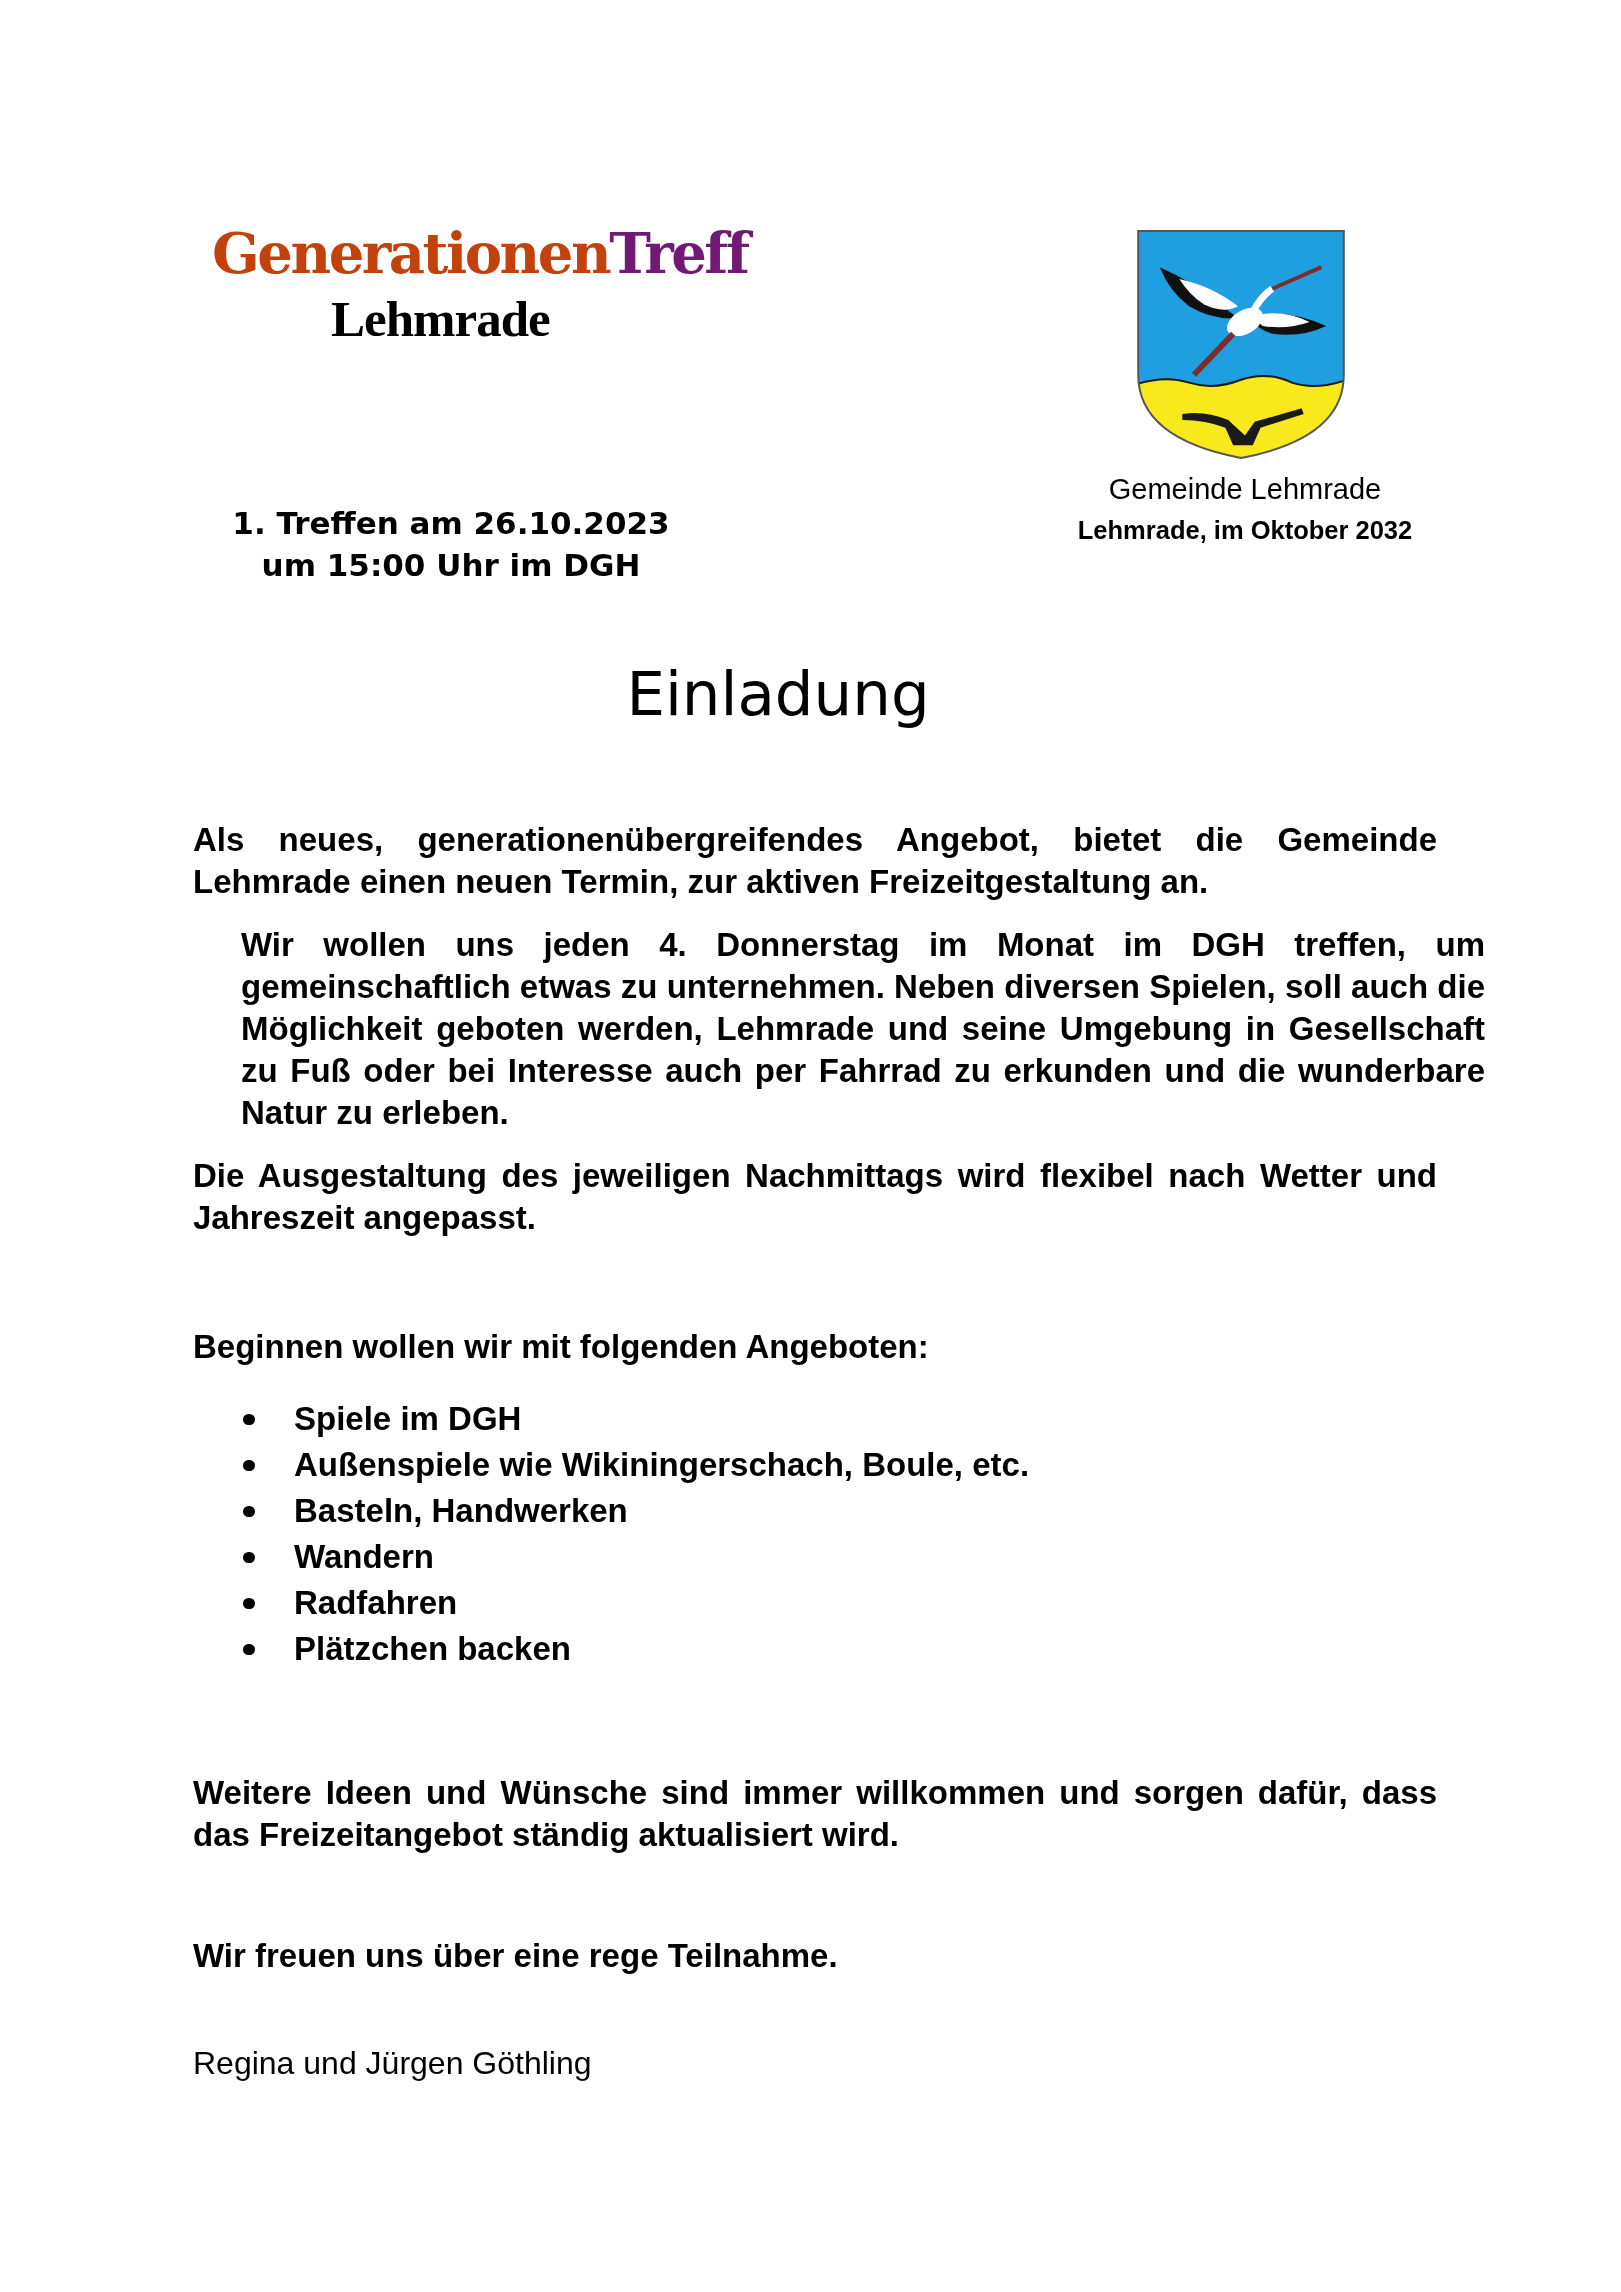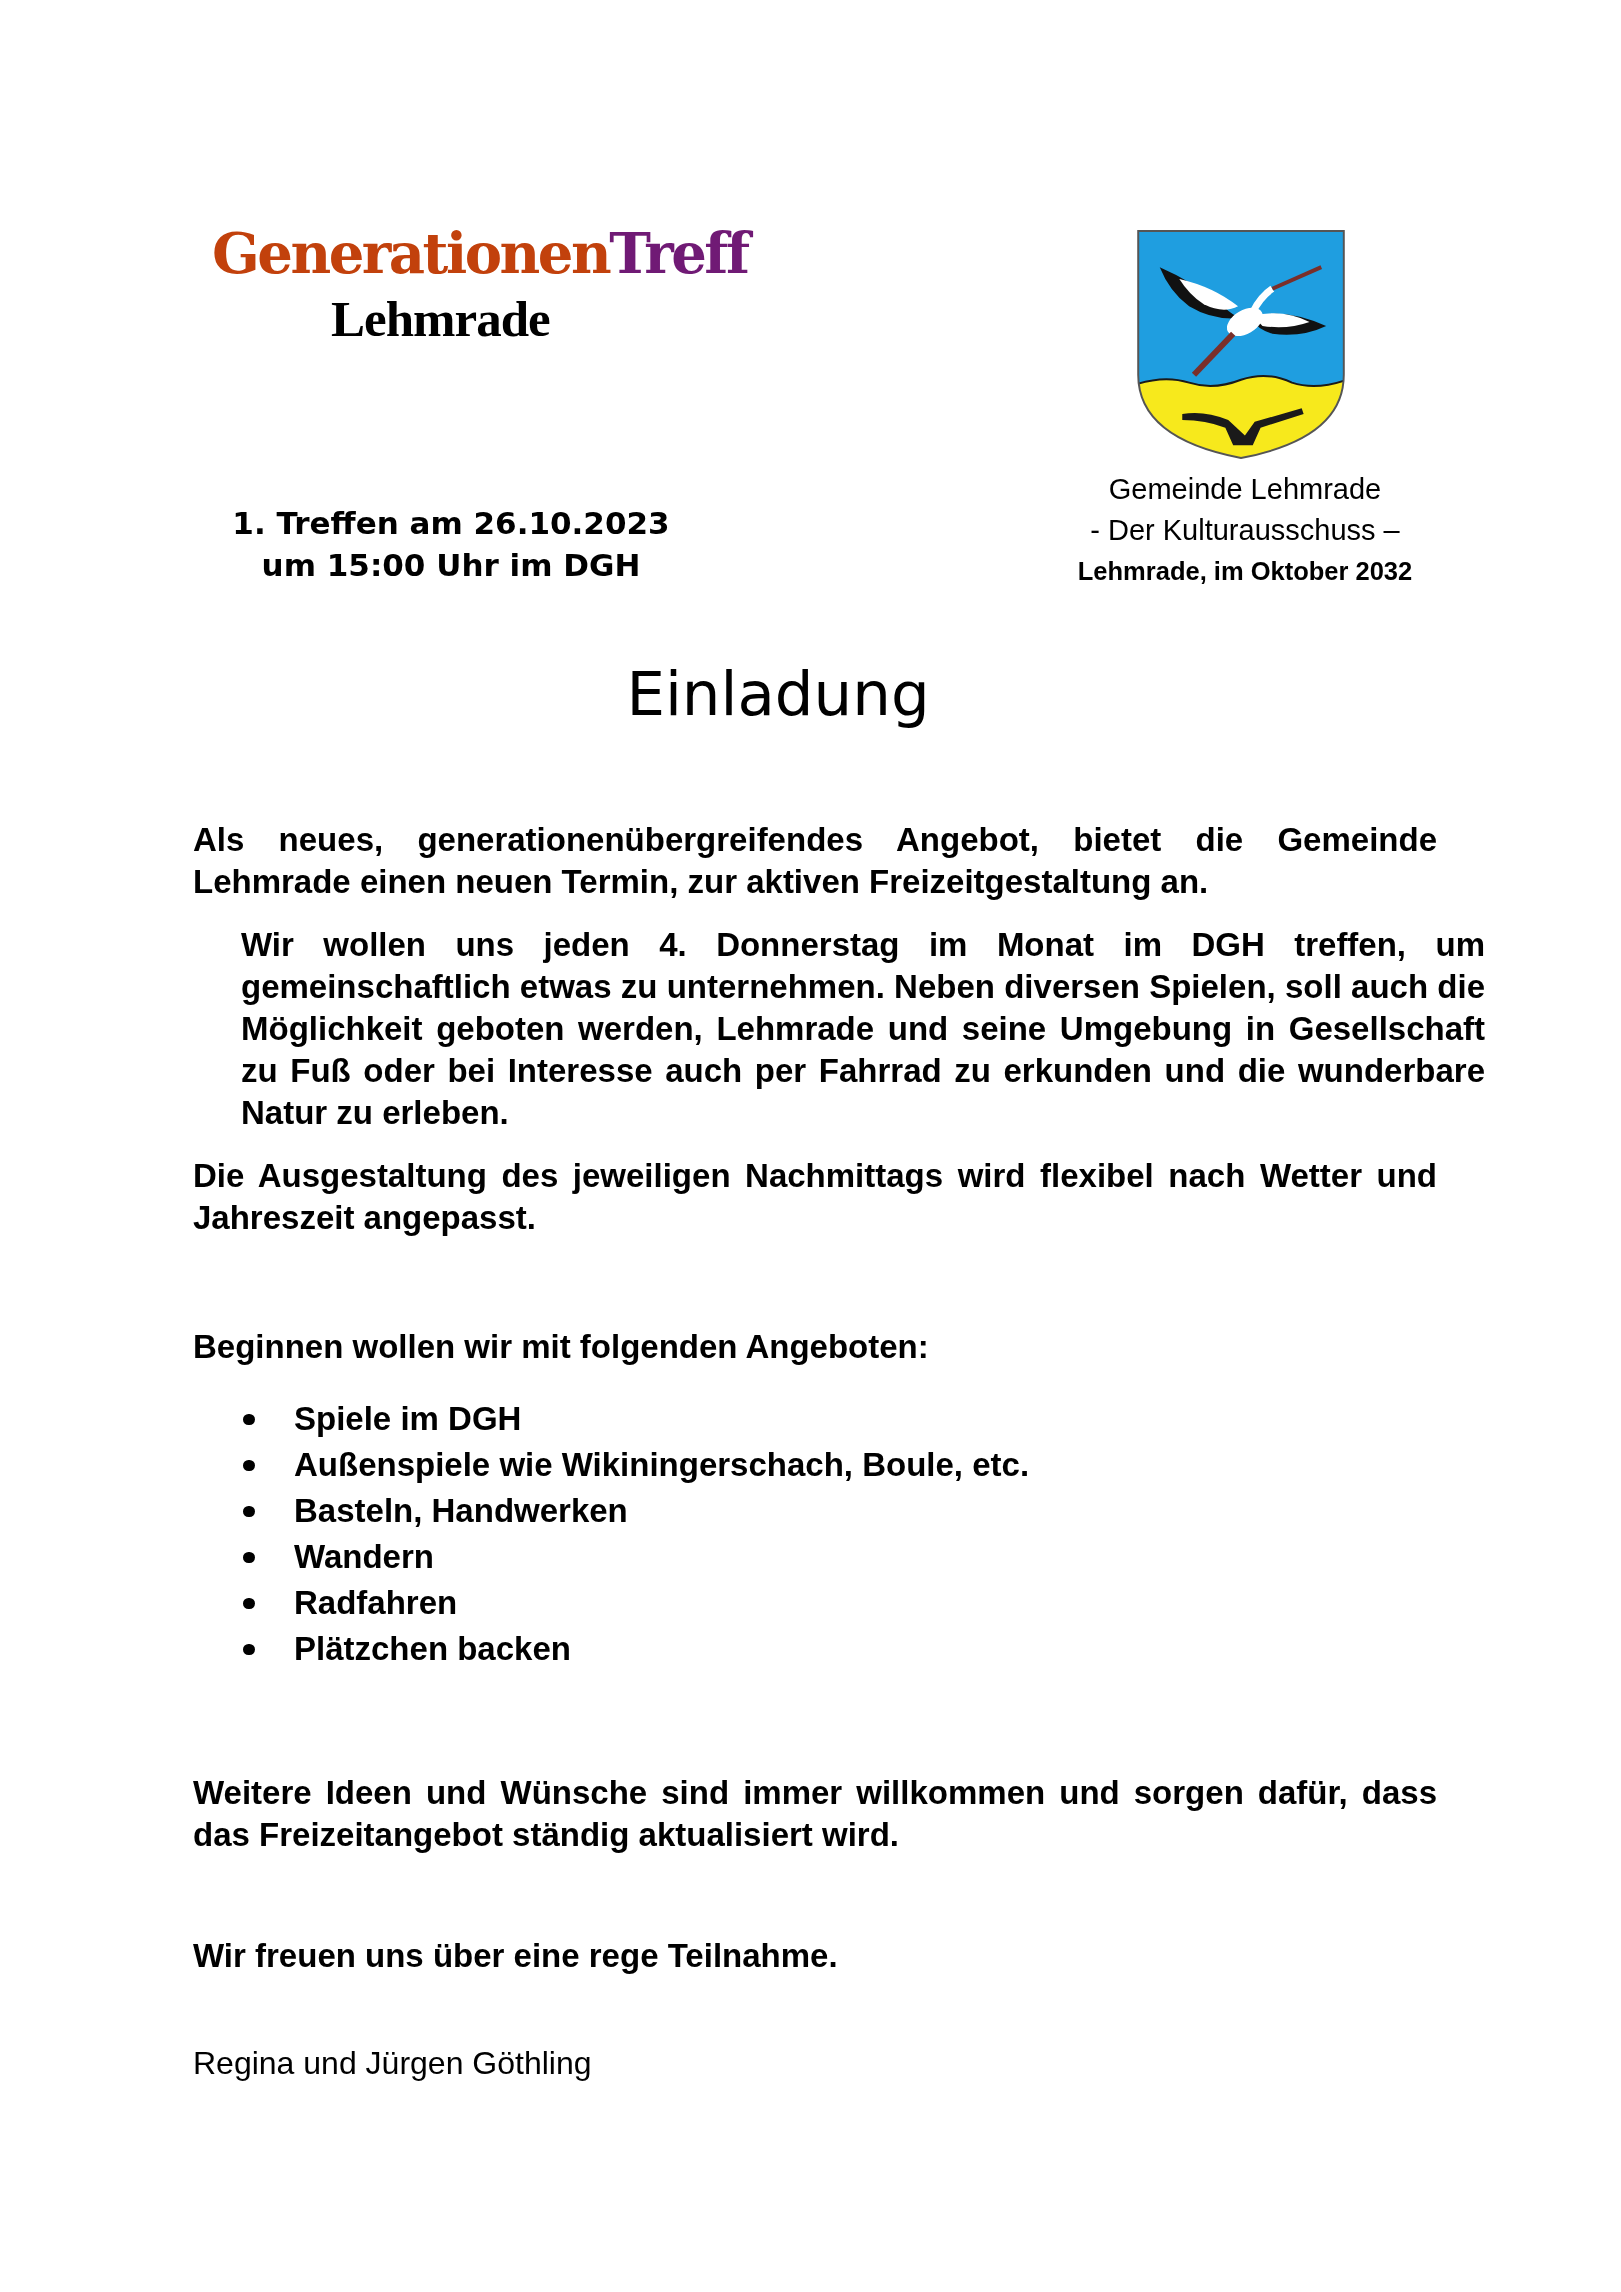--- a/index.html
+++ b/index.html
@@ -69,21 +69,20 @@
       <line x1="140" y1="62" x2="190" y2="40" stroke="#7a2f2a" stroke-width="4"></line>
 
       <line x1="100" y1="108" x2="60" y2="150" stroke="#7a2f2a" stroke-width="6"></line>
     </g>
     <path d="M3 3 H213 V150 Q213 215 108 235 Q3 215 3 150 Z" fill="none" stroke="#555" stroke-width="2"></path>
   </svg>
 </div>
 
 <div class="abs municipality">
   <div>Gemeinde Lehmrade</div>
-  <div>- Der Kulturausschuss –</div>
   <div class="l3">Lehmrade, im Oktober 2032</div>
 </div>
 
 <div class="abs title">Einladung</div>
 
 <div class="abs body-text p1">Als neues, generationenübergreifendes Angebot, bietet die Gemeinde Lehmrade einen neuen Termin, zur aktiven Freizeitgestaltung an.</div>
 <div class="abs body-text p2">Wir wollen uns jeden 4. Donnerstag im Monat im DGH treffen, um gemeinschaftlich etwas zu unternehmen. Neben diversen Spielen, soll auch die Möglichkeit geboten werden, Lehmrade und seine Umgebung in Gesellschaft zu Fuß oder bei Interesse auch per Fahrrad zu erkunden und die wunderbare Natur zu erleben.</div>
 <div class="abs body-text p3">Die Ausgestaltung des jeweiligen Nachmittags wird flexibel nach Wetter und Jahreszeit angepasst.</div>
 <div class="abs body-text p4">Beginnen wollen wir mit folgenden Angeboten:</div>
 

